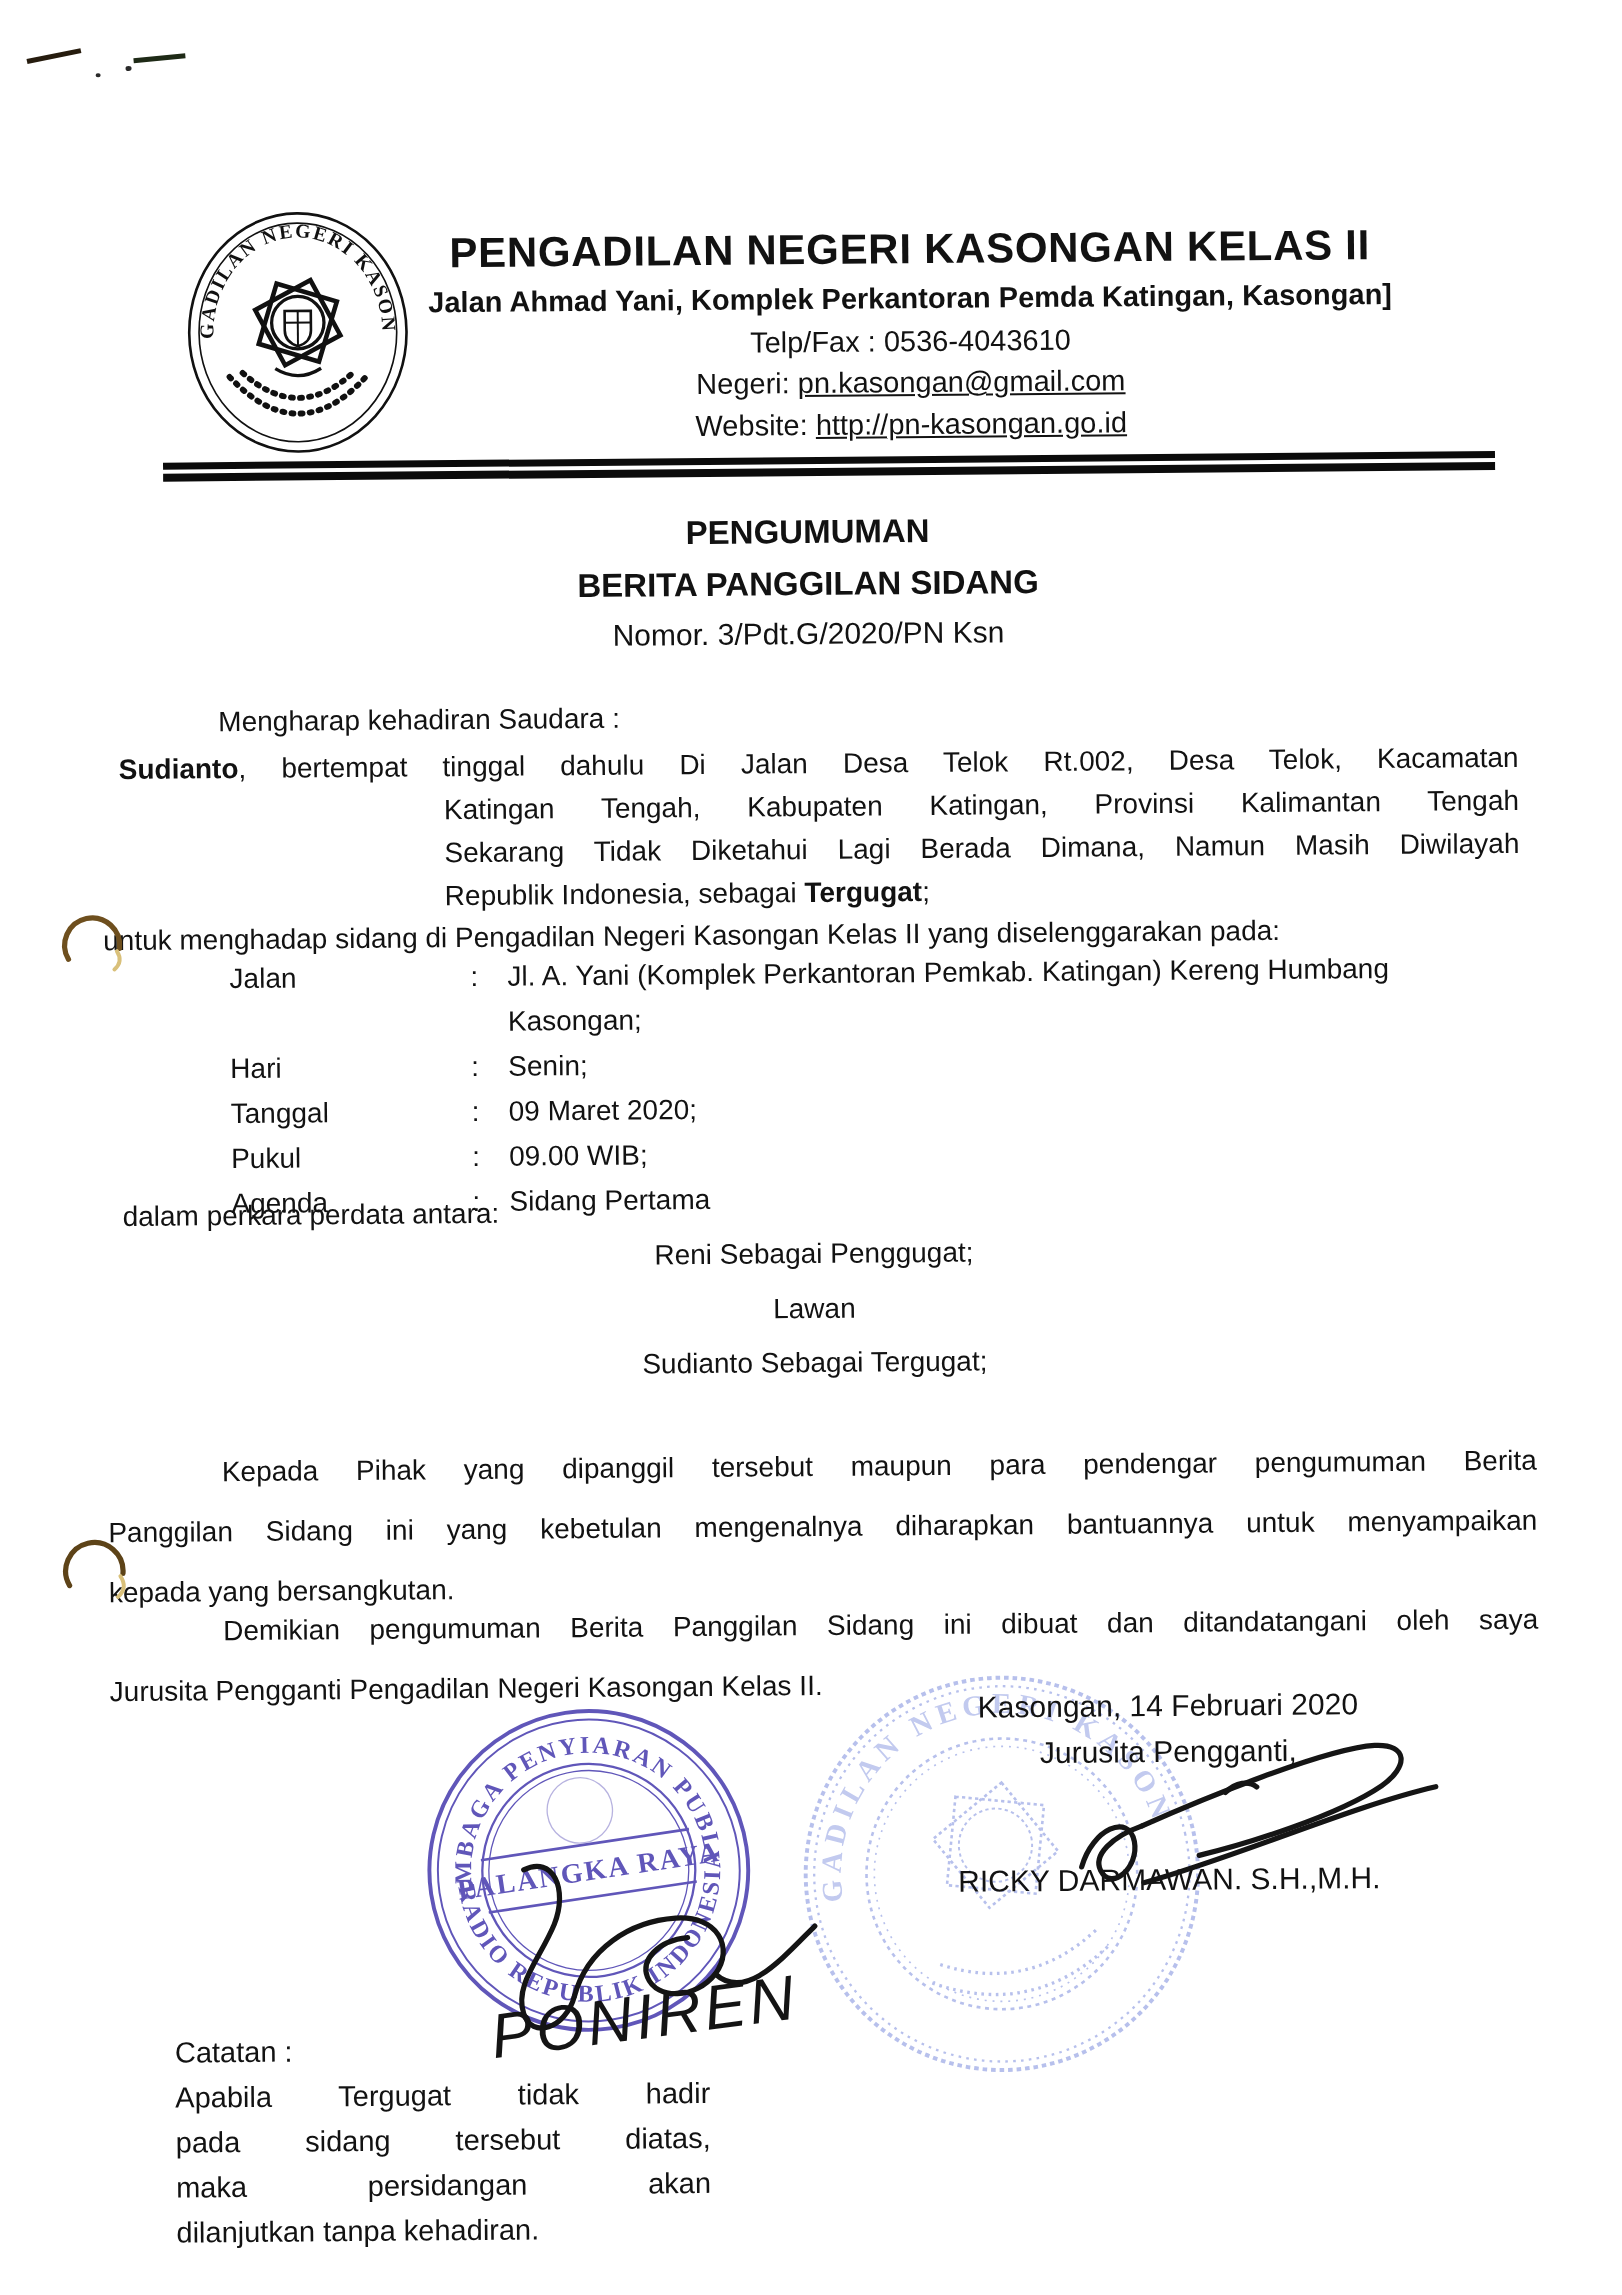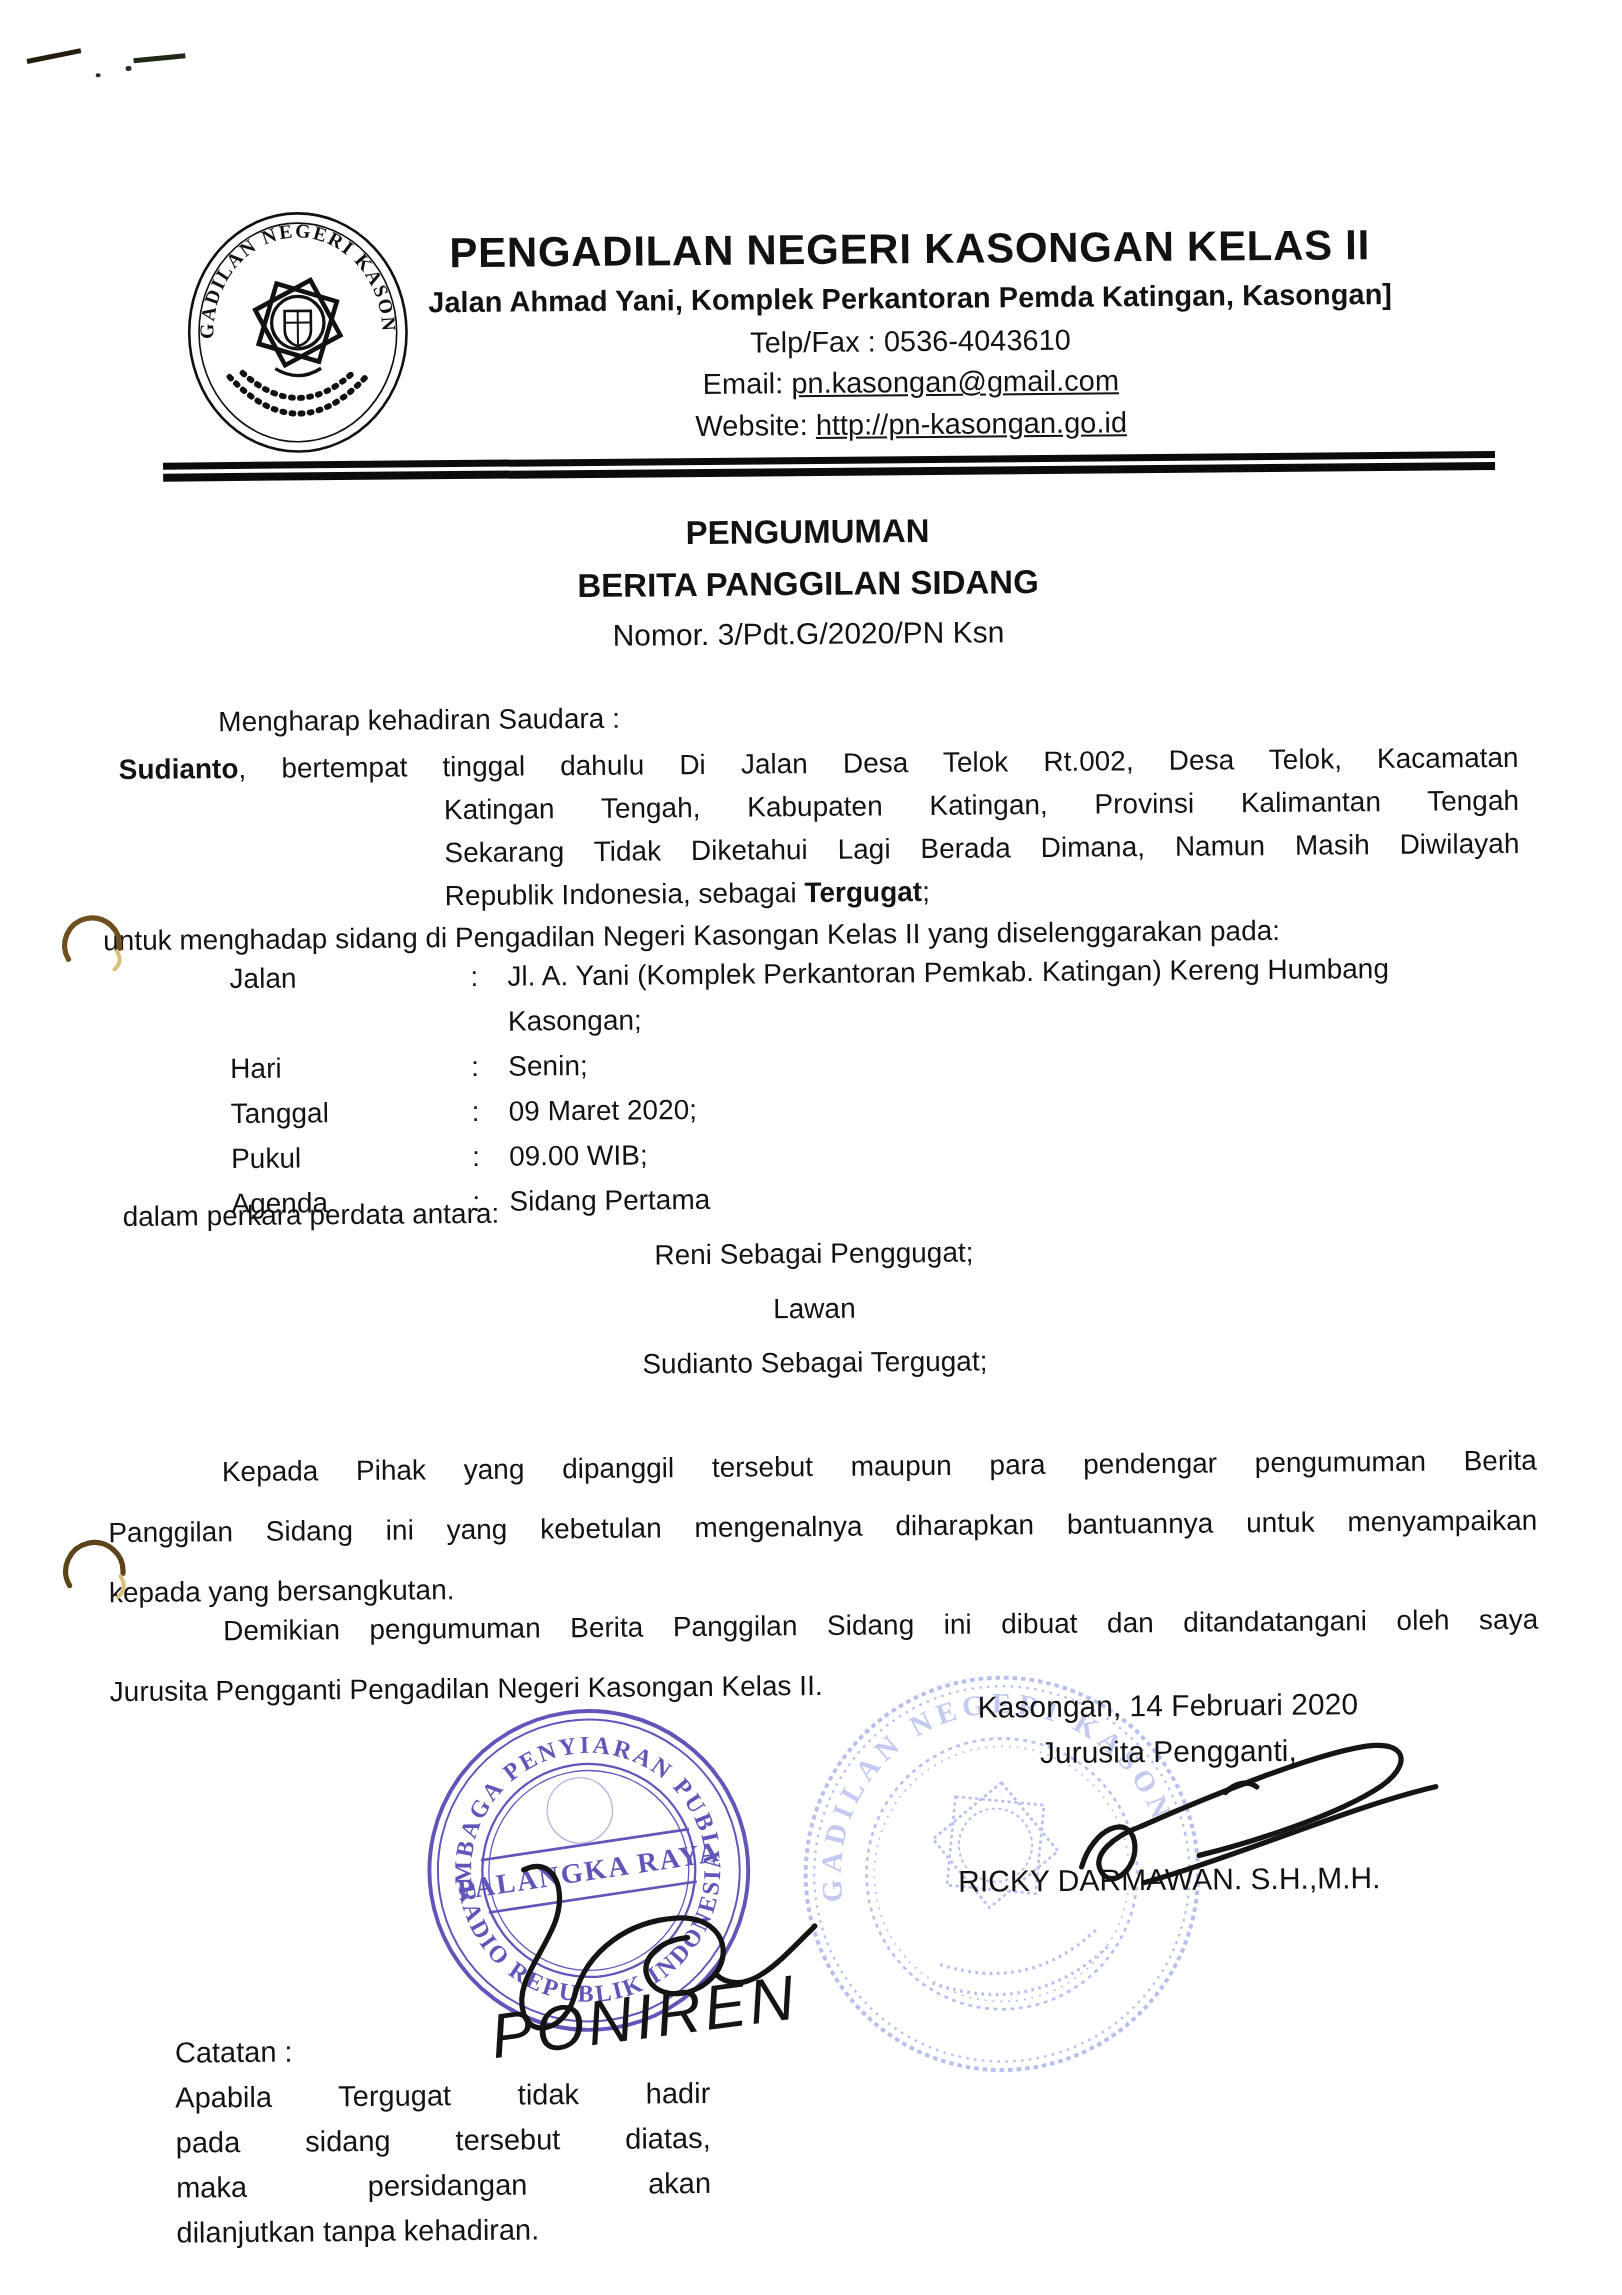--- a/index.html
+++ b/index.html
@@ -67,21 +67,21 @@
       <path d="M 92 252 Q 177 330 262 252" stroke-width="9" stroke-dasharray="3 11" stroke-linecap="round"></path>
       <path d="M 72 258 Q 177 372 282 258" stroke-width="9" stroke-dasharray="3 11" stroke-linecap="round"></path>
       <path d="M 142 246 Q 177 268 212 246" stroke-width="5"></path>
     </g>
   </svg>
 
   <div class="abs center" style="left:366px;top:226px;width:1099px;">
     <div class="hdr-name">PENGADILAN NEGERI KASONGAN KELAS II</div>
     <div class="hdr-addr" style="margin-top:9.2px;">Jalan Ahmad Yani, Komplek Perkantoran Pemda Katingan, Kasongan]</div>
     <div class="hdr-line" style="margin-top:9.8px;">Telp/Fax : 0536-4043610</div>
-    <div class="hdr-line" style="margin-top:8.5px;"><span>Email: </span><span class="u">pn.kasongan@gmail.com</span></div>
+    <div class="hdr-line" style="margin-top:8.5px;"><span>Negeri: </span><span class="u">pn.kasongan@gmail.com</span></div>
     <div class="hdr-line" style="margin-top:8.5px;"><span>Website: </span><span class="u">http://pn-kasongan.go.id</span></div>
   </div>
 
   <div class="abs" style="left:167px;top:457px;width:1332px;">
     <div class="rule-top"></div>
         <div class="rule-gap"></div>
         <div class="rule-bot"></div>
   </div>
 
   <div class="abs center" style="left:0;top:513px;width:1622px;">

